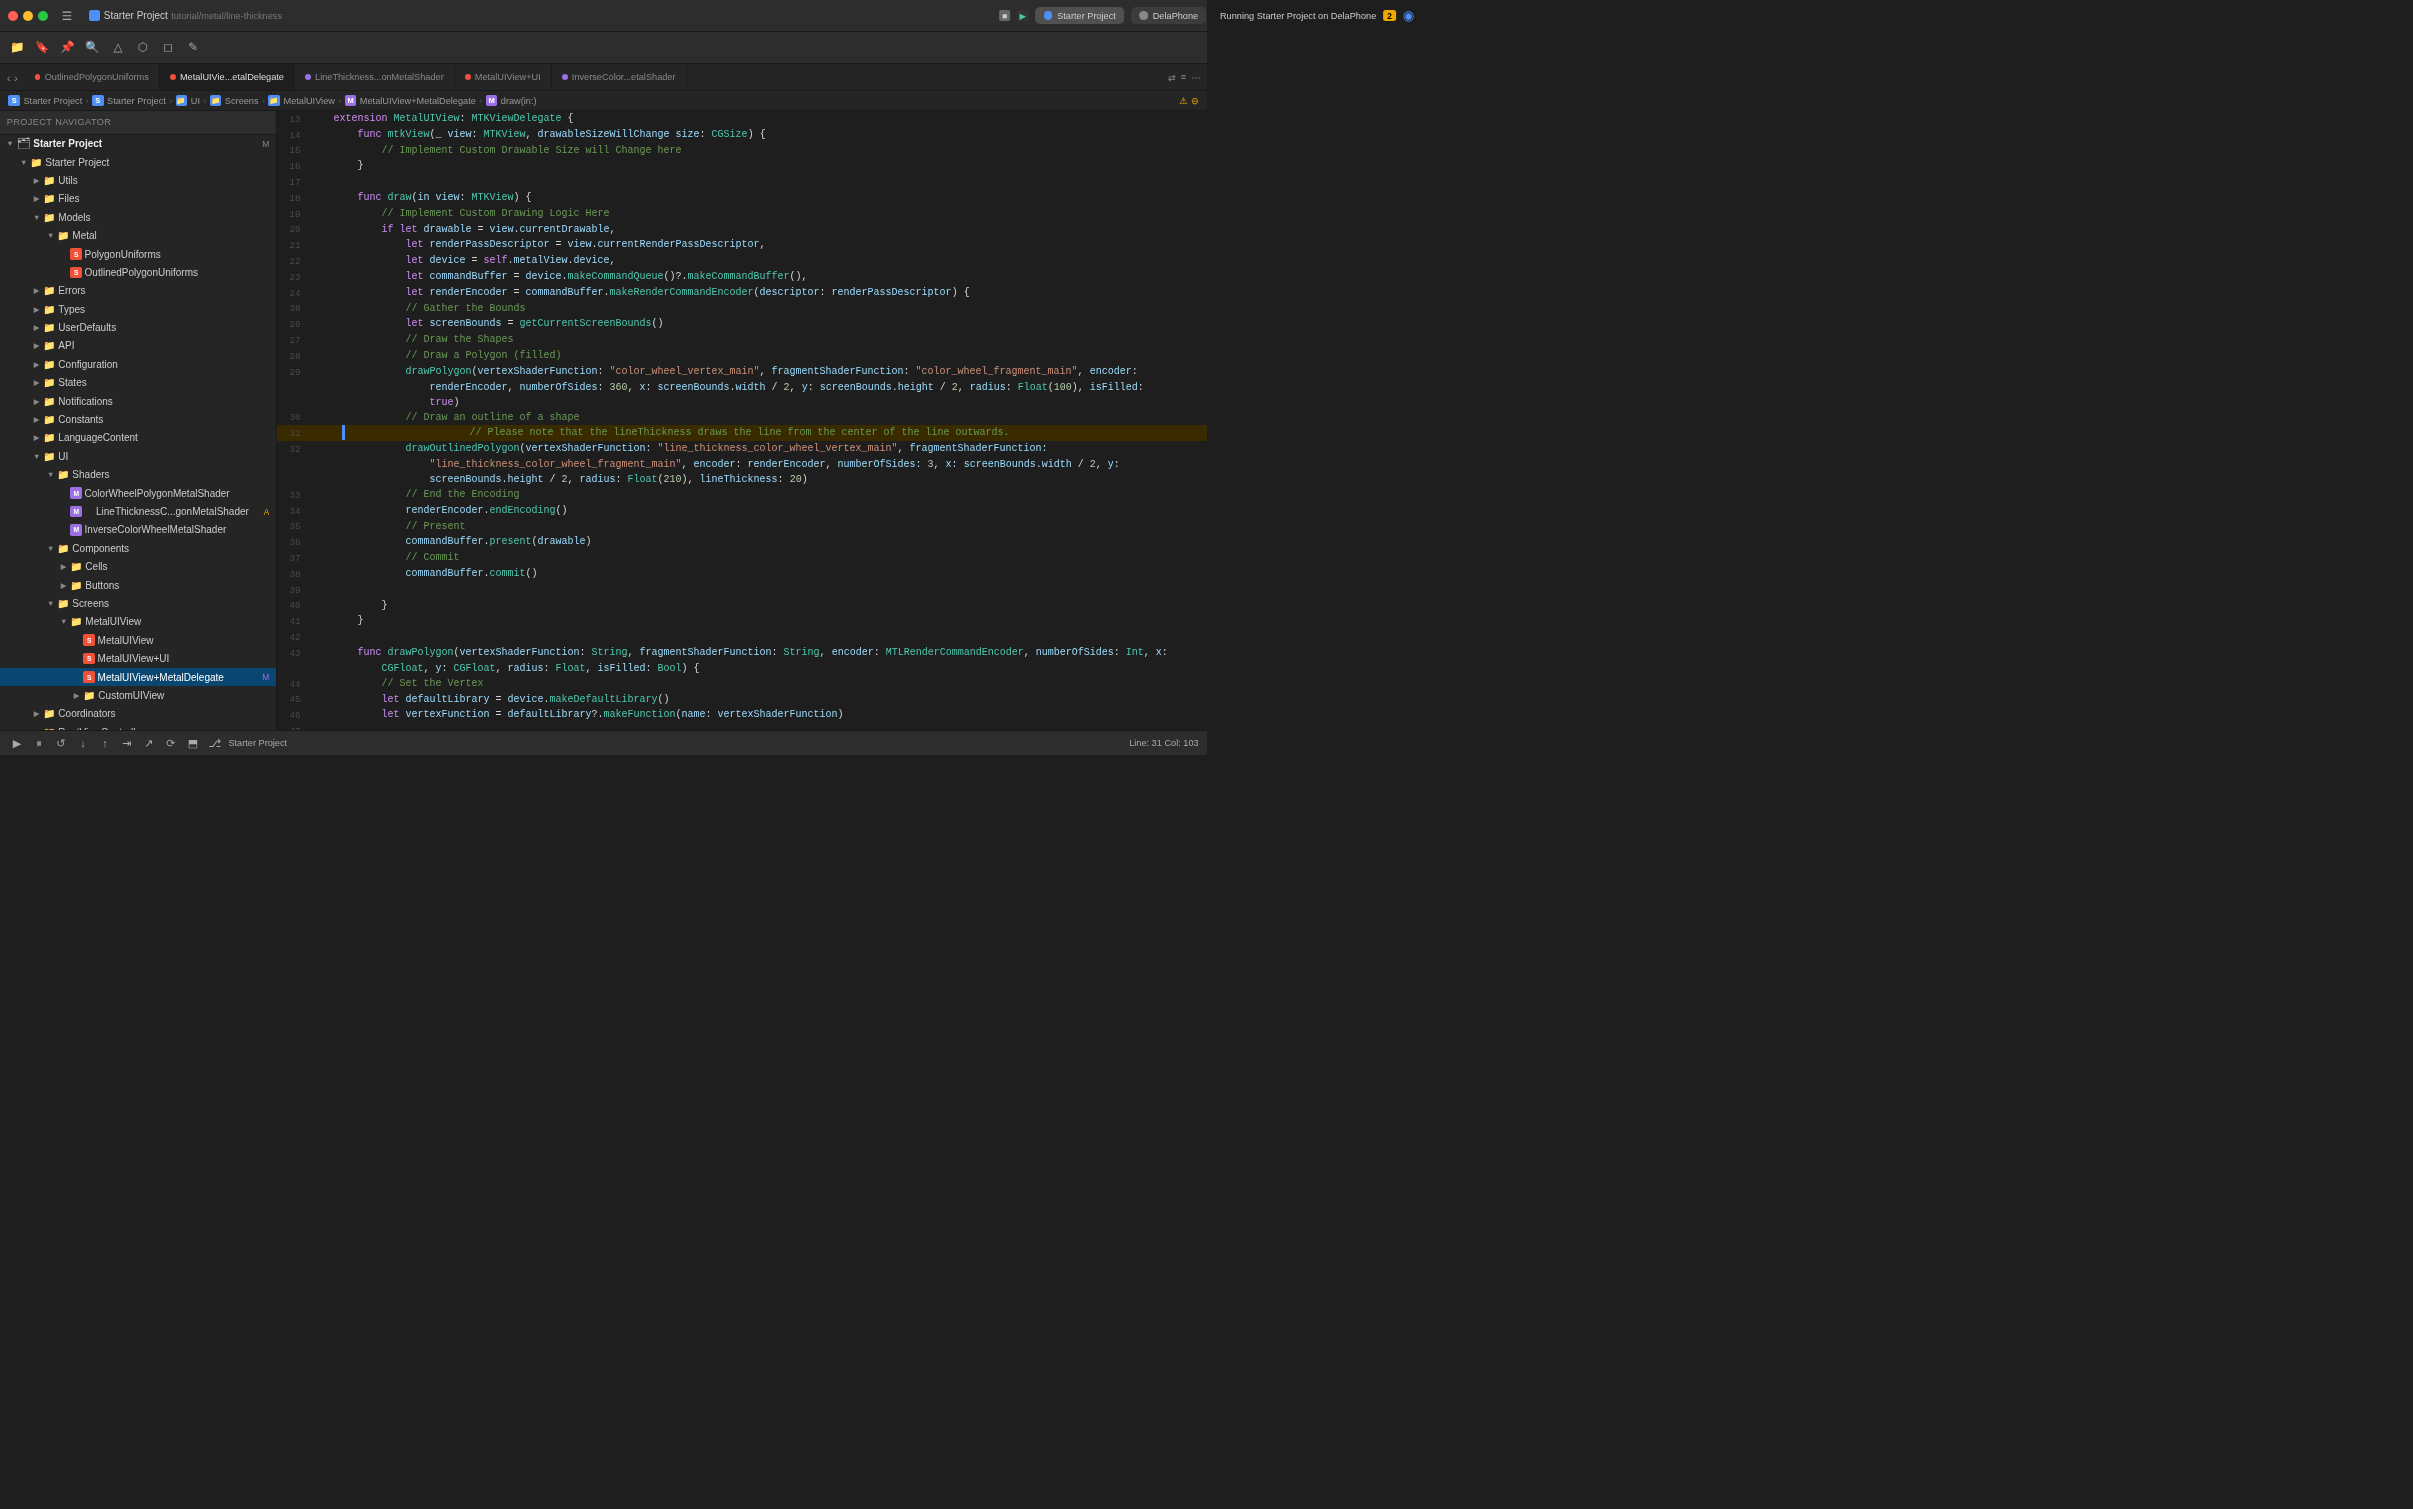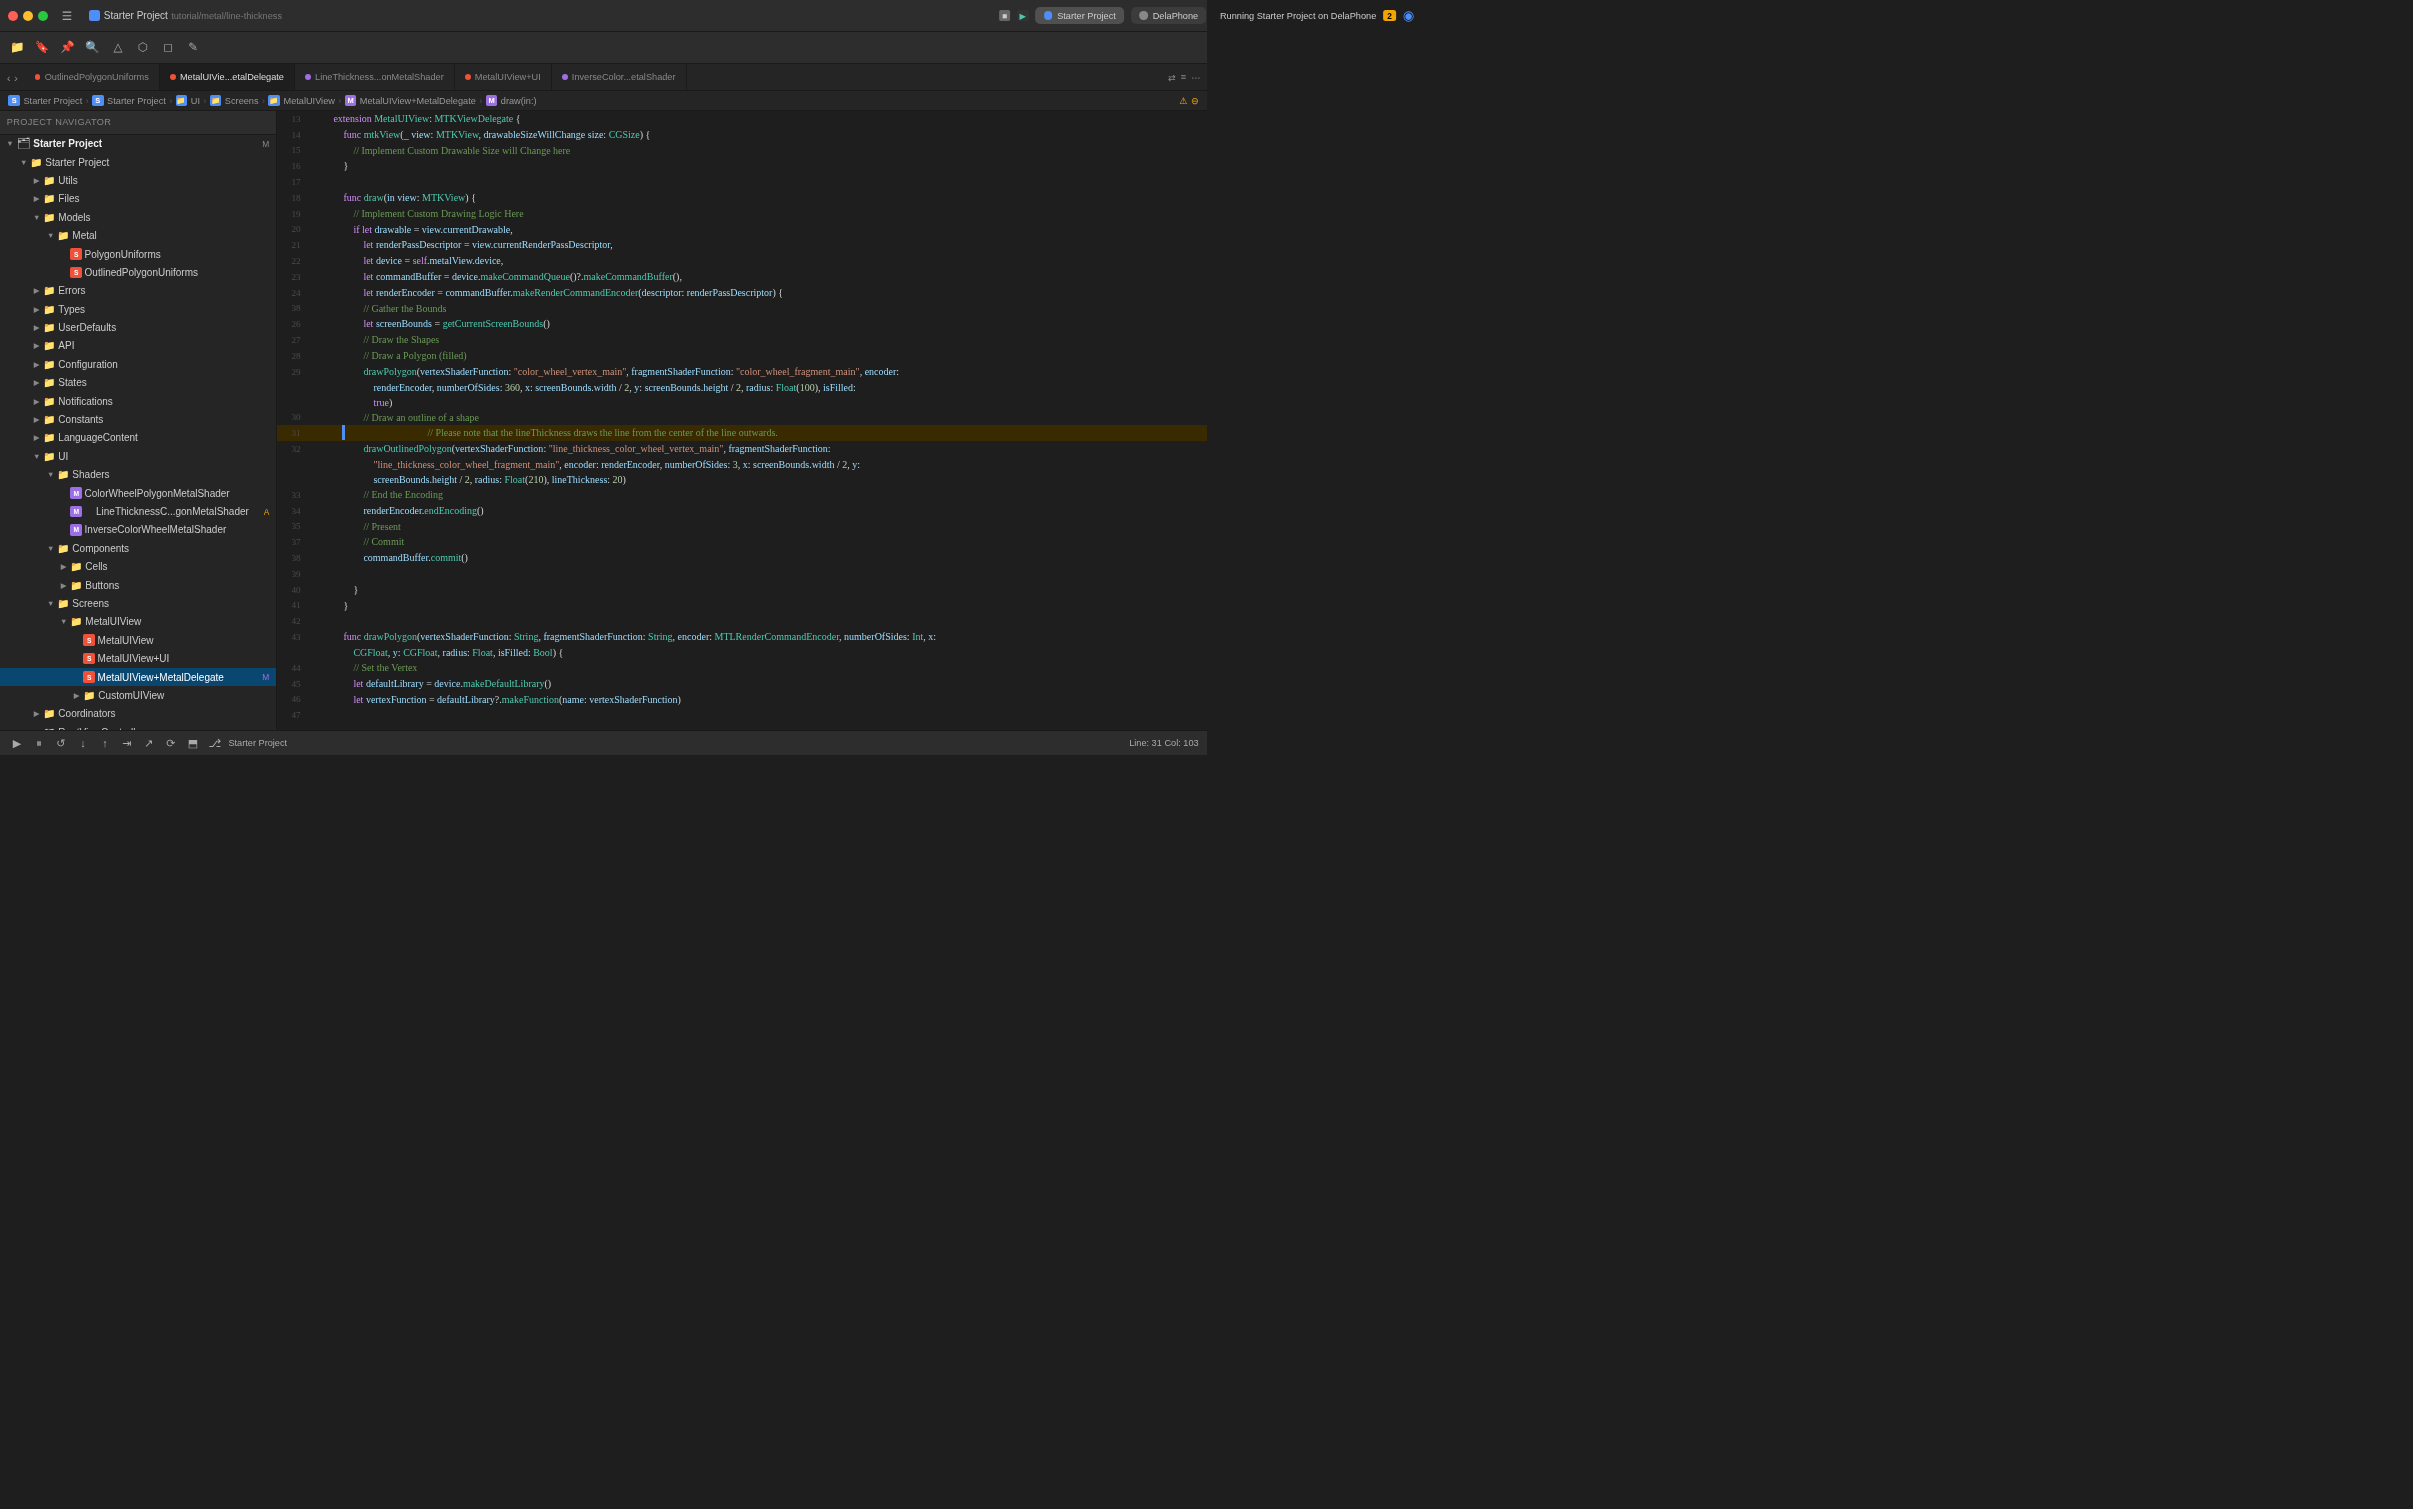--- a/index.html
+++ b/index.html
@@ -234,21 +234,21 @@
       font-weight: bold;
       margin-right: 2.5px;
       flex-shrink: 0;
     }
 
     
     .editor {
       flex: 1;
       background: #1e1e1e;
       overflow-y: auto;
-      font-family: Liberation Serif, serif;
+      font-family: Liberation Mono, monospace;
       font-size: 10px;
       line-height: 15px;
     }
     .code-line {
       display: flex;
       align-items: flex-start;
       min-height: 15px;
     }
     .code-line.highlighted { background: #3a2a00; gap: 32px; }
     .line-num {
@@ -820,20 +820,25 @@
       <span class="line-marker"></span>
       <span class="code-content">            <span class="prop">renderEncoder</span><span class="plain">.</span><span class="fn">endEncoding</span><span class="plain">()</span></span>
     </div>
 
     <div class="code-line">
       <span class="line-num">35</span>
       <span class="line-marker"></span>
       <span class="code-content">            <span class="cm">// Present</span></span>
     </div>
 
+    <div class="code-line">
+      <span class="line-num">36</span>
+      <span class="line-marker"></span>
+      <span class="code-content">            <span class="prop">commandBuffer</span><span class="plain">.</span><span class="fn">present</span><span class="plain">(</span><span class="prop">drawable</span><span class="plain">)</span></span>
+    </div>
 
     <div class="code-line">
       <span class="line-num">37</span>
       <span class="line-marker"></span>
       <span class="code-content">            <span class="cm">// Commit</span></span>
     </div>
 
     <div class="code-line">
       <span class="line-num">38</span>
       <span class="line-marker"></span>

